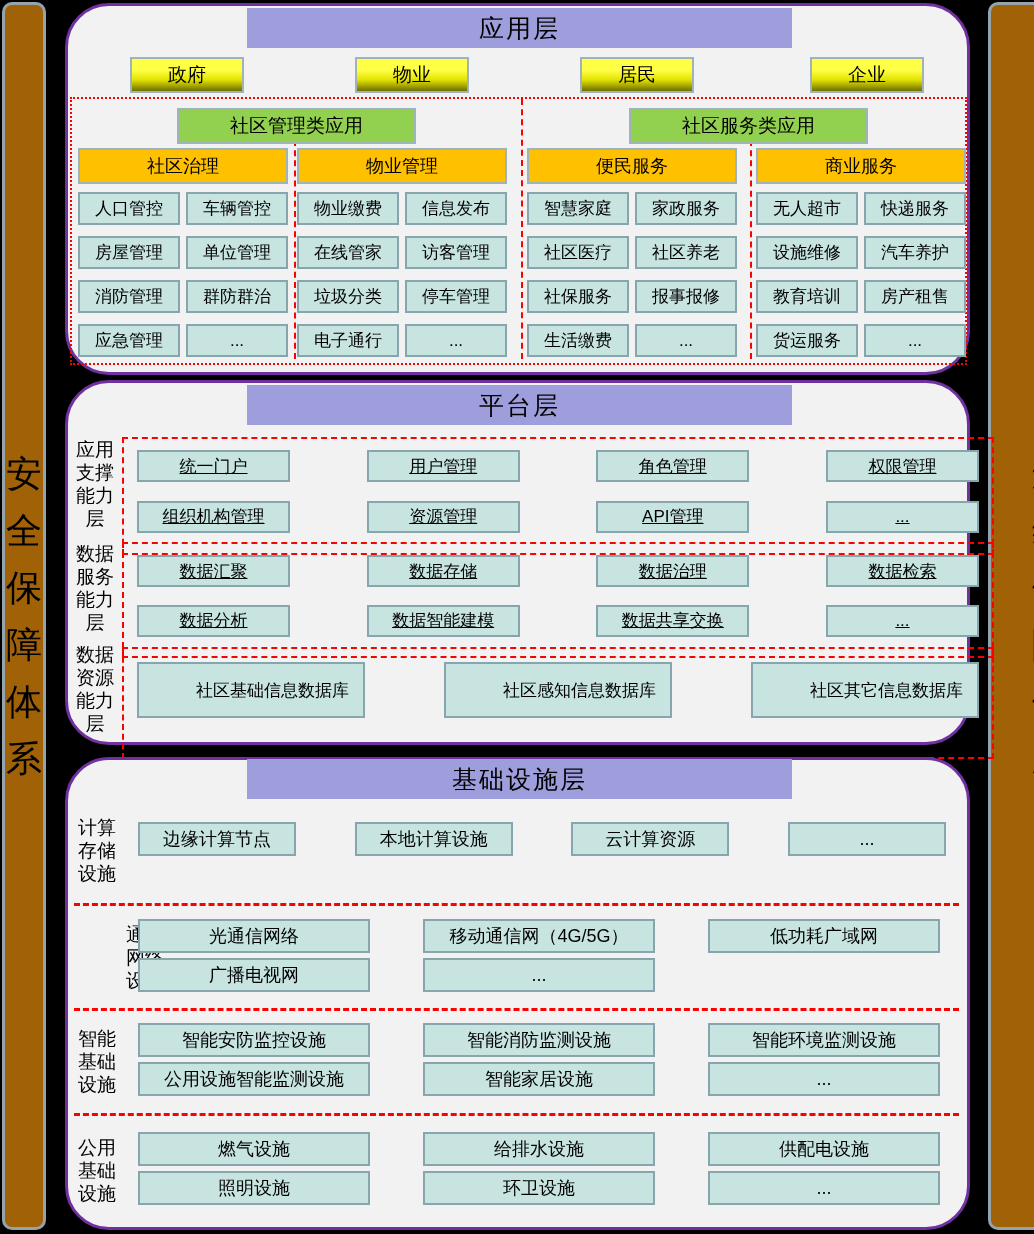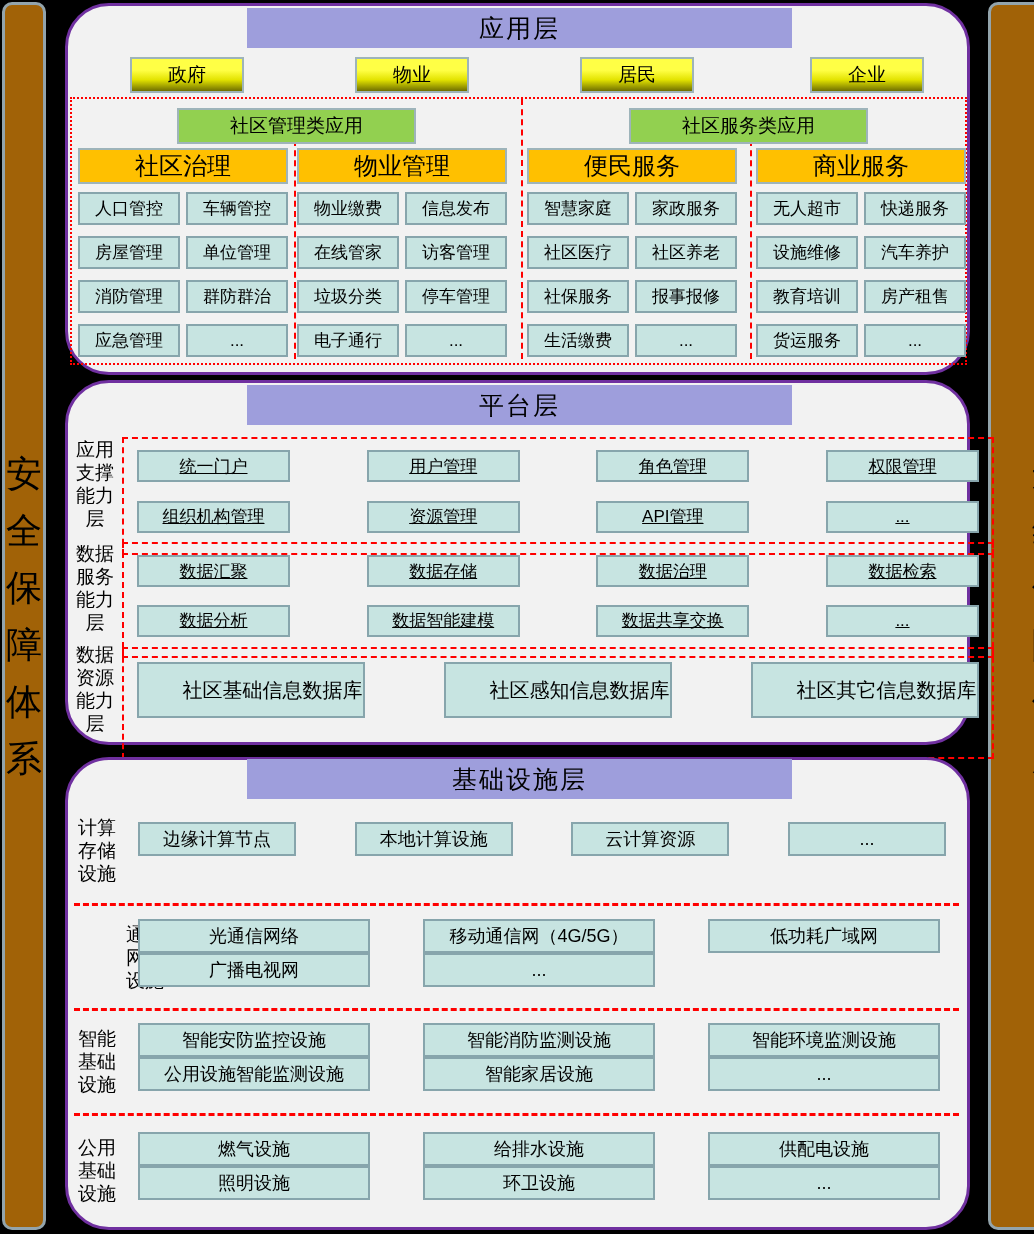--- a/index.html
+++ b/index.html
@@ -29,21 +29,21 @@
 
   
   .cell{background:#C7E4E1;border:2px solid #87A5AC;display:flex;align-items:center;justify-content:center;
         font-size:17px;white-space:nowrap;}
   .ybox{position:absolute;top:51px;width:110px;height:32px;border:2px solid #9EB4BA;
         background:linear-gradient(to bottom,#FFFF45 35%,#E3E300 65%,#6F6F00 100%);
         display:flex;align-items:center;justify-content:center;font-size:19px;}
   .ghead{position:absolute;top:9px;width:235px;height:32px;background:#92D050;border:2px solid #9EB4BA;
          display:flex;align-items:center;justify-content:center;font-size:19px;}
   .ohead{height:32px;background:#FFC000;border:2px solid #9EB4BA;
-         display:flex;align-items:center;justify-content:center;font-size:24px;}
+         display:flex;align-items:center;justify-content:center;font-size:18px;}
 
   
   .red-frame{position:absolute;left:2px;top:91px;width:893px;height:264px;border:2px dotted #FF0000;}
   .pos-g1{left:105px;} .pos-g2{left:557px;}
   .vdiv{position:absolute;width:0;border-left:2px dashed #FF0000;}
   .vdiv.d1{left:222px;top:41px;height:219px;}
   .vdiv.d2{left:449px;top:0;height:260px;}
   .vdiv.d3{left:678px;top:41px;height:219px;}
   .app-col{position:absolute;top:49px;width:210px;}
   .app-col.c1{left:6px;} .app-col.c2{left:225px;} .app-col.c3{left:455px;} .app-col.c4{left:684px;}
@@ -57,30 +57,30 @@
   .sub.s3{top:264px;height:82px;}
   .sub-label{position:absolute;left:2px;width:50px;display:flex;align-items:center;justify-content:center;
              text-align:center;font-size:19px;line-height:23px;white-space:pre-line;}
   .sub-label.l1{top:56px;height:90px;}
   .sub-label.l2{top:161px;height:88px;}
   .sub-label.l3{top:266px;height:80px;}
   .grid4{display:grid;grid-template-columns:repeat(4,153px);justify-content:space-between;
          padding:11px 13px;row-gap:9px;}
   .grid4 .cell{height:28px;text-decoration:underline;}
   .grid3db{display:grid;grid-template-columns:repeat(3,228px);justify-content:space-between;padding:13px;}
-  .grid3db .cell{height:52px;font-size:20px;padding-left:43px;}
+  .grid3db .cell{height:52px;font-size:17px;padding-left:43px;}
 
   
   .ig-label{position:absolute;left:2px;width:54px;display:flex;align-items:center;justify-content:center;
             text-align:center;font-size:19px;line-height:23px;white-space:pre-line;}
   .ig-label.lg1{top:50px;height:80px;}
   .ig-label.lg2{top:158px;height:78px;margin-left:48px;}
   .ig-label.lg3{top:262px;height:78px;}
   .ig-label.lg4{top:371px;height:78px;}
-  .irow{position:absolute;left:70px;display:grid;justify-content:space-between;}
+  .irow{position:absolute;left:70px;display:grid;justify-content:space-between;row-gap:5px;}
   .irow .cell{height:30px;font-size:18px;}
   .irow.r1{top:62px;width:808px;grid-template-columns:repeat(4,158px);}
   .irow.r2{top:159px;width:802px;grid-template-columns:repeat(3,232px);}
   .irow.r3{top:263px;width:802px;grid-template-columns:repeat(3,232px);}
   .irow.r4{top:372px;width:802px;grid-template-columns:repeat(3,232px);}
   .hsep{position:absolute;left:6px;width:885px;height:0;border-top:3px dashed #FF0000;}
   .hsep.p1{top:143px;} .hsep.p2{top:248px;} .hsep.p3{top:353px;}
 </style>
 </head>
 <body>

